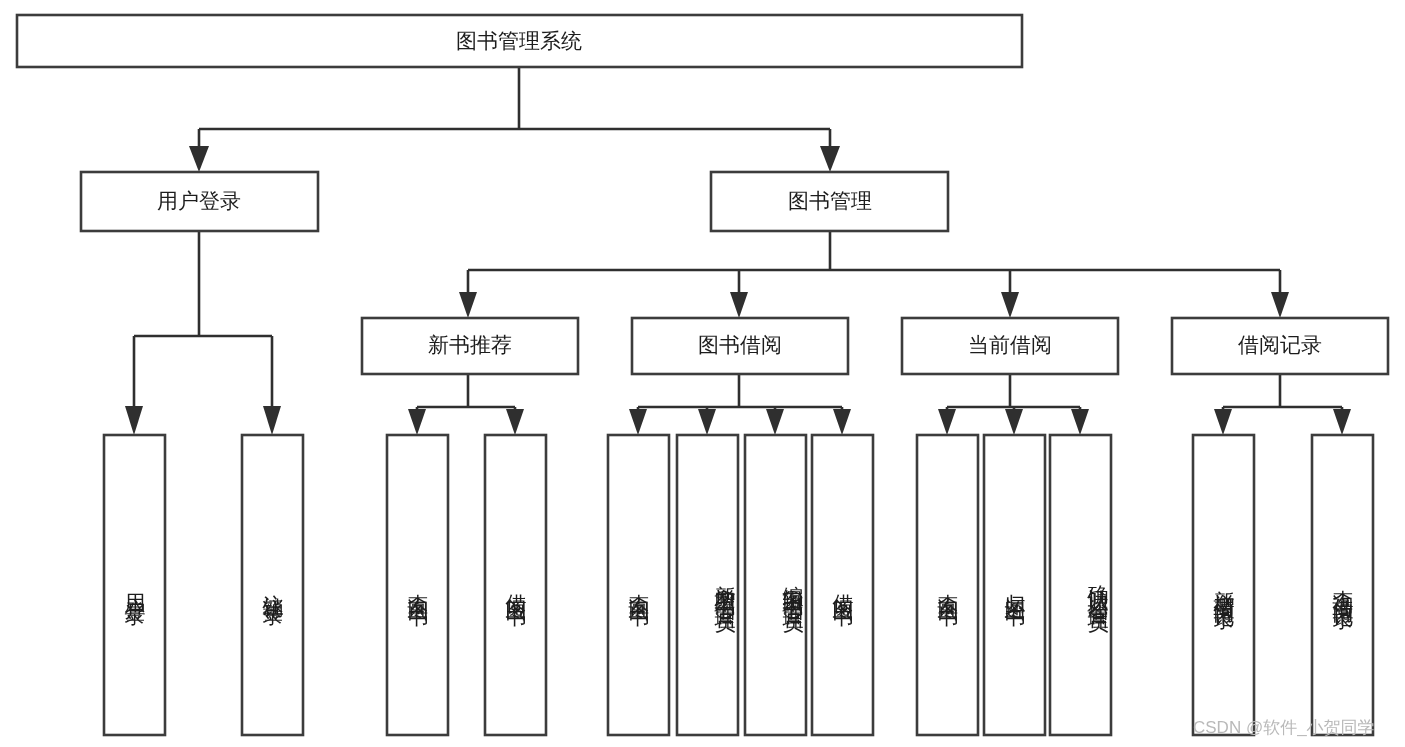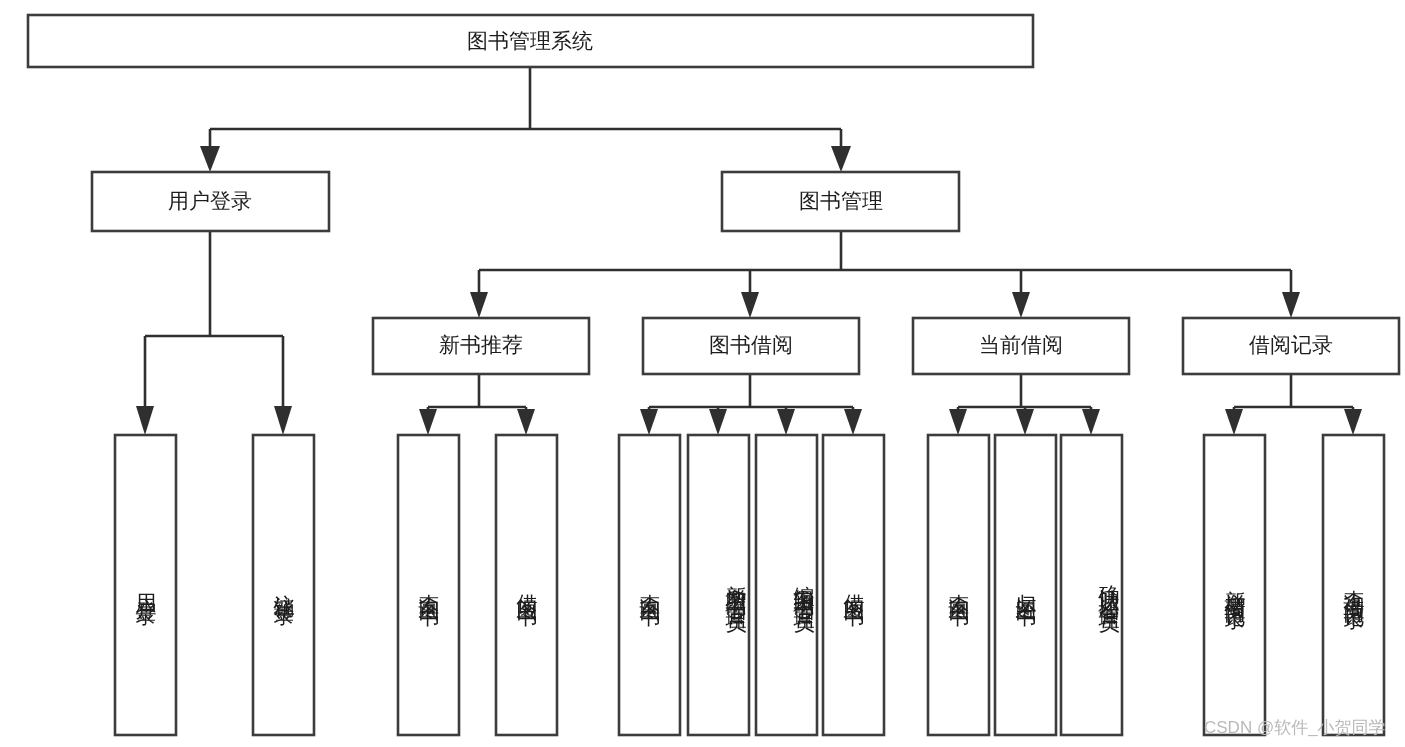--- a/index.html
+++ b/index.html
@@ -9,21 +9,21 @@
   }
   body {
     width: 1405px;
     height: 747px;
     font-family: "Liberation Sans", "DejaVu Sans", sans-serif;
     overflow: hidden;
     position: relative;
   }
   #diagram-root {
     position: absolute;
-    left: 11px;
+    left: 0;
     top: 0;
     width: 1233px;
     height: 747px;
   }
   svg.diagram {
     display: block;
     width: 1405px;
     height: 747px;
     background: #ffffff;
   }

